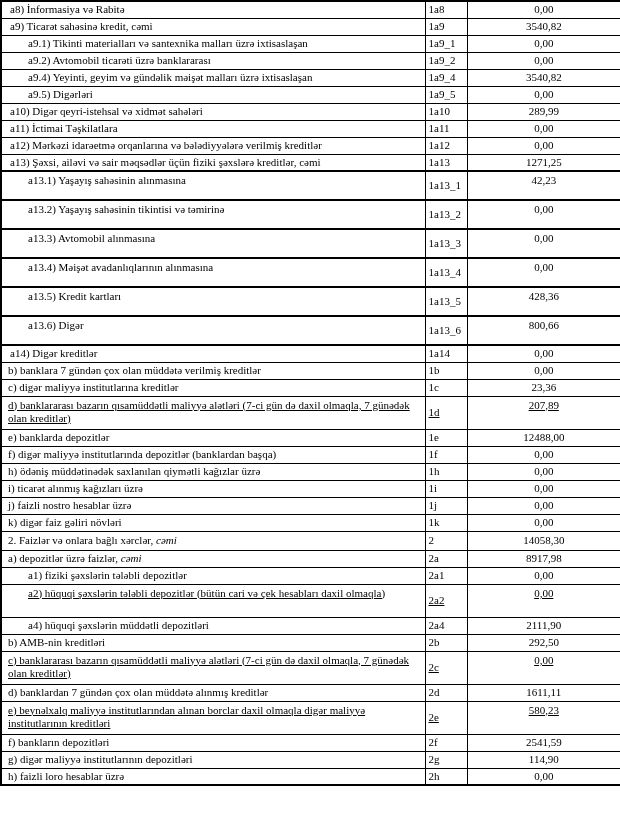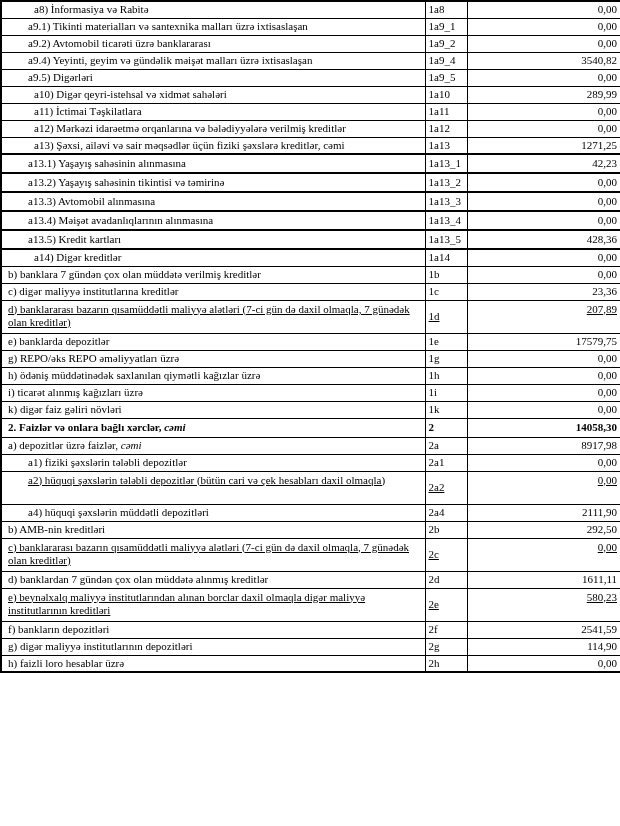--- a/index.html
+++ b/index.html
@@ -28,50 +28,55 @@
     border: 1px solid #000000;
     font-size: 11px;
     line-height: 13px;
     padding: 1px 3px;
     vertical-align: middle;
     overflow: hidden;
     box-sizing: border-box;
   }
   tr.row { height: 17px; }
   tr.bold { height: 19px; }
-  tr.bold td { font-weight: bold; }
-  tr.tall { height: 19px; }
+  tr.bold td { font-weight: normal; }
+  tr.tall { height: 29px; }
   tr.twoline { height: 33px; text-decoration: underline; }
   tr.tall td { border-top-width: 2px; border-bottom-width: 2px; }
   tr.tall td.label, tr.tall td.value,
   tr.twoline td.label, tr.twoline td.value { vertical-align: top; padding-top: 2px; }
   td.label.i0 { padding-left: 6px; }
-  td.label.i1 { padding-left: 32px; }
+  td.label.i1 { padding-left: 8px; }
   td.label.i2 { padding-left: 26px; }
   td.code { text-align: left; padding-left: 1px; padding-right: 1px; }
-  td.value { text-align: right; padding-right: 4px; }
+  td.value { text-align: center; padding-right: 4px; }
   em { font-style: italic; }
 </style>
 </head>
 <body>
 
 <div class="page">
   <table class="report">
     <colgroup>
       <col style="width:424px">
       <col style="width:42px">
       <col style="width:154px">
     </colgroup>
     <tbody>
         <tr class="row">
           <td class="label i1"><span>a8)  İnformasiya və Rabitə</span></td>
           <td class="code">1a8</td>
           <td class="value">0,00</td>
         </tr>
         <tr class="row">
+          <td class="label i1"><span>a9) Ticarət sahəsinə kredit, cəmi</span></td>
+          <td class="code">1a9</td>
+          <td class="value">3540,82</td>
+        </tr>
+        <tr class="row">
           <td class="label i2"><span>a9.1) Tikinti materialları və santexnika malları üzrə ixtisaslaşan</span></td>
           <td class="code">1a9_1</td>
           <td class="value">0,00</td>
         </tr>
         <tr class="row">
           <td class="label i2"><span>a9.2) Avtomobil ticarəti üzrə banklararası</span></td>
           <td class="code">1a9_2</td>
           <td class="value">0,00</td>
         </tr>
         <tr class="row">
@@ -122,20 +127,25 @@
         <tr class="row tall">
           <td class="label i2"><span>a13.4) Məişət avadanlıqlarının alınmasına</span></td>
           <td class="code">1a13_4</td>
           <td class="value">0,00</td>
         </tr>
         <tr class="row tall">
           <td class="label i2"><span>a13.5) Kredit kartları</span></td>
           <td class="code">1a13_5</td>
           <td class="value">428,36</td>
         </tr>
+        <tr class="row tall">
+          <td class="label i2"><span>a13.6) Digər</span></td>
+          <td class="code">1a13_6</td>
+          <td class="value">800,66</td>
+        </tr>
         <tr class="row">
           <td class="label i1"><span>a14) Digər kreditlər</span></td>
           <td class="code">1a14</td>
           <td class="value">0,00</td>
         </tr>
         <tr class="row">
           <td class="label i0"><span>b) banklara 7 gündən çox olan müddətə verilmiş kreditlər</span></td>
           <td class="code">1b</td>
           <td class="value">0,00</td>
         </tr>
@@ -145,35 +155,40 @@
           <td class="value">23,36</td>
         </tr>
         <tr class="row twoline">
           <td class="label i0"><span>d) banklararası bazarın qısamüddətli maliyyə alətləri (7-ci gün də daxil olmaqla, 7 günədək olan kreditlər)</span></td>
           <td class="code">1d</td>
           <td class="value">207,89</td>
         </tr>
         <tr class="row">
           <td class="label i0"><span>e) banklarda depozitlər</span></td>
           <td class="code">1e</td>
-          <td class="value">17579,75</td>
-        </tr>
-        <tr class="row">
-          <td class="label i0"><span>g) REPO/əks REPO əməliyyatları üzrə</span></td>
-          <td class="code">1g</td>
+          <td class="value">12488,00</td>
+        </tr>
+        <tr class="row">
+          <td class="label i0"><span>f) digər maliyyə institutlarında depozitlər (banklardan başqa)</span></td>
+          <td class="code">1f</td>
           <td class="value">0,00</td>
         </tr>
         <tr class="row">
           <td class="label i0"><span>h) ödəniş müddətinədək saxlanılan qiymətli kağızlar üzrə</span></td>
           <td class="code">1h</td>
           <td class="value">0,00</td>
         </tr>
         <tr class="row">
           <td class="label i0"><span>i) ticarət alınmış kağızları üzrə</span></td>
           <td class="code">1i</td>
+          <td class="value">0,00</td>
+        </tr>
+        <tr class="row">
+          <td class="label i0"><span>j) faizli nostro hesablar üzrə</span></td>
+          <td class="code">1j</td>
           <td class="value">0,00</td>
         </tr>
         <tr class="row">
           <td class="label i0"><span>k) digər faiz gəliri növləri</span></td>
           <td class="code">1k</td>
           <td class="value">0,00</td>
         </tr>
         <tr class="row bold">
           <td class="label i0"><span>2. Faizlər və onlara bağlı xərclər,</span><em> cəmi</em></td>
           <td class="code">2</td>

